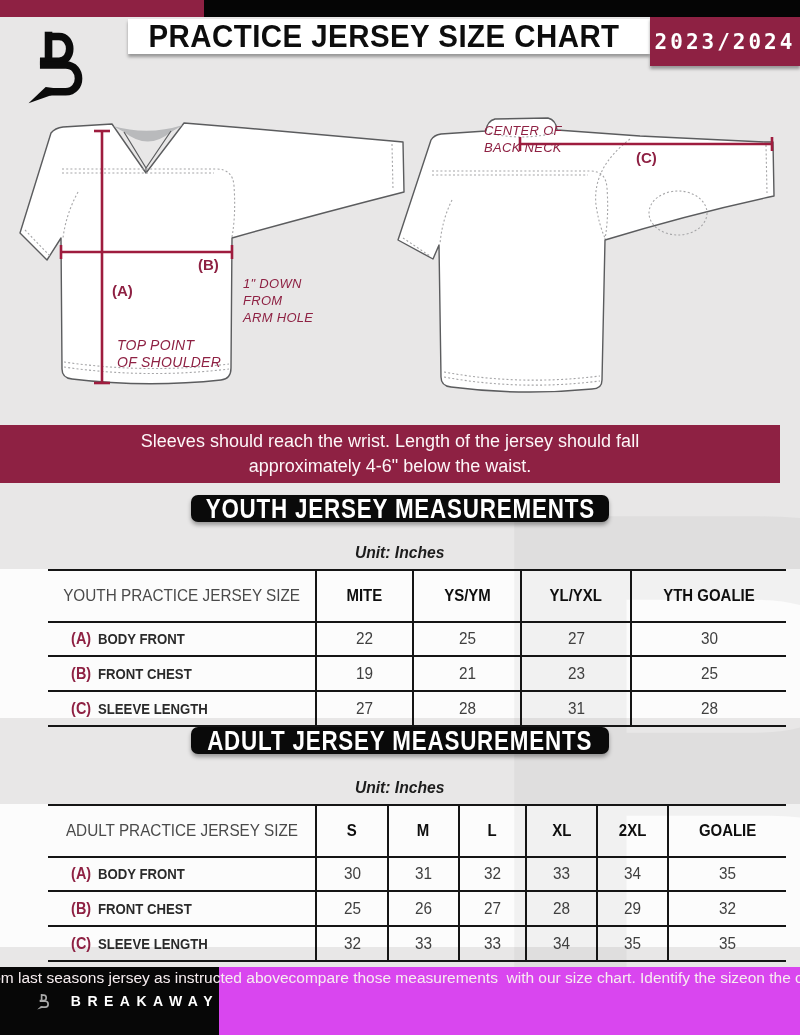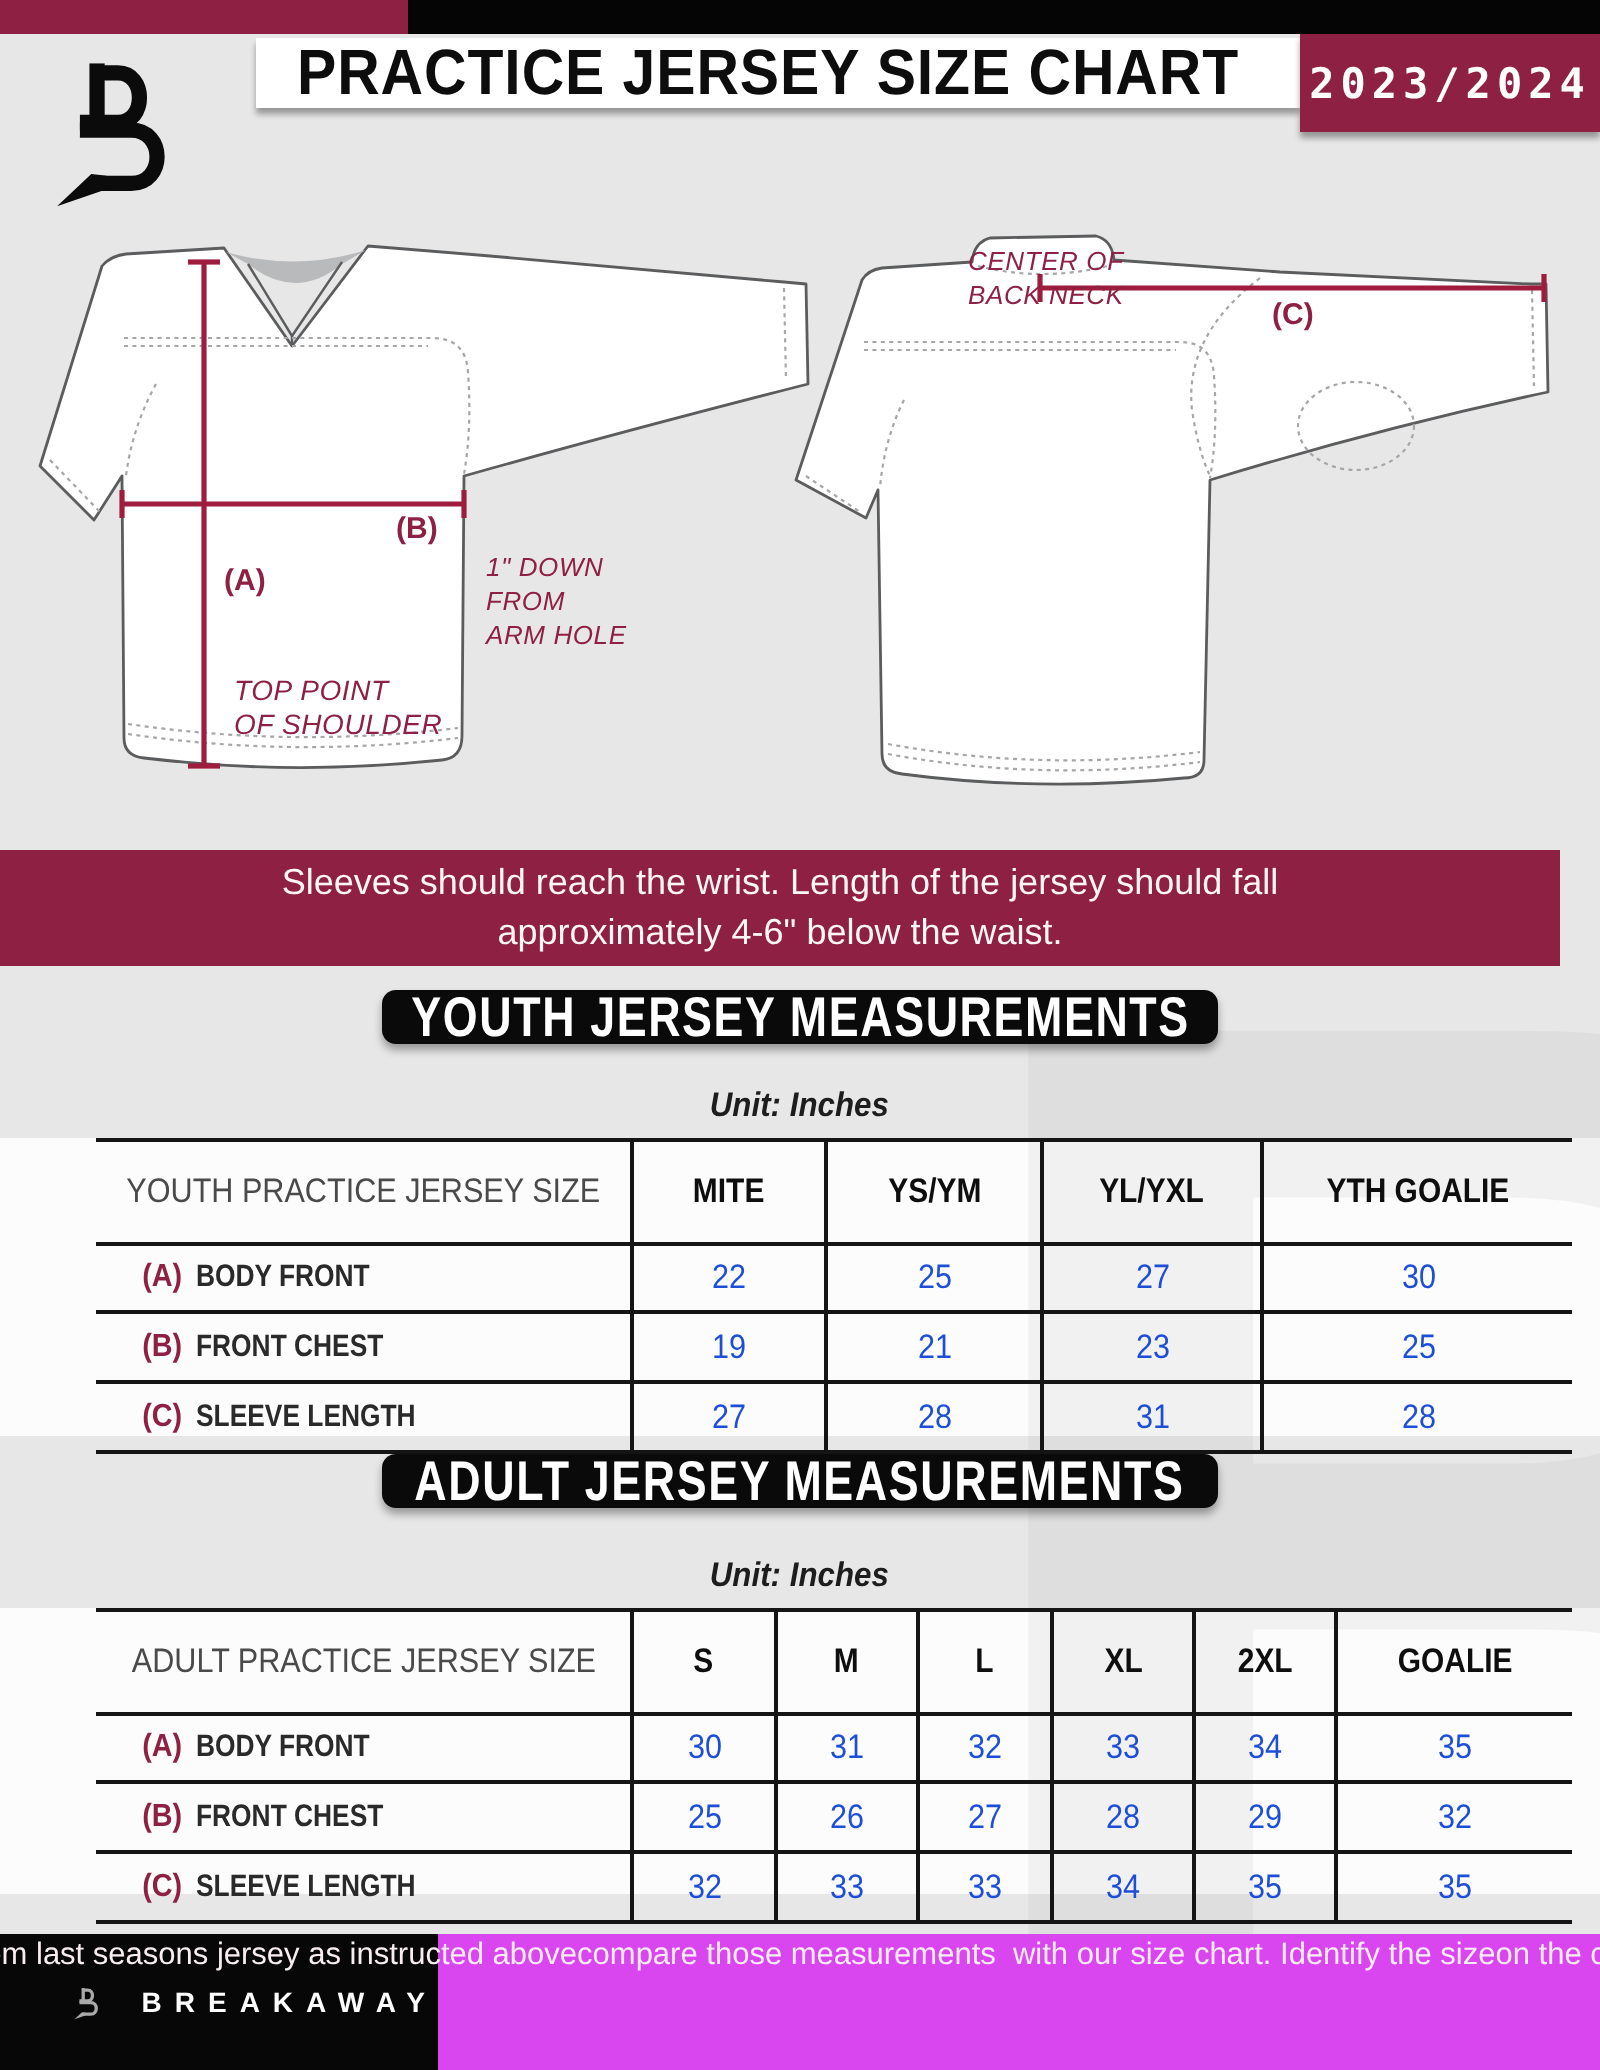--- a/index.html
+++ b/index.html
@@ -64,21 +64,21 @@
   .size-label { font-size:17px; font-weight:normal; color:#4a4a4a; }
   .size-label span { display:inline-block; transform:scaleX(0.9); white-space:nowrap; }
   .col-h { font-size:17px; font-weight:bold; color:#0e0e0e; }
   .col-h span { display:inline-block; transform:scaleX(0.88); white-space:nowrap; }
   .row-label { text-align:left !important; padding-left:22px !important; white-space:nowrap; }
   .row-label .tag { color:#8e2143; font-weight:bold; font-size:16px;
                     display:inline-block; transform:scaleX(0.9); }
   .row-label .lbl { color:#2a2a2a; font-weight:bold; font-size:15.5px;
                     display:inline-block; transform:scaleX(0.85); transform-origin:left center;
                     margin-left:6px; }
-  .val { font-size:17px; color:#1d4ed8; }
+  .val { font-size:17px; color:#404040; }
   .val span { display:inline-block; transform:scaleX(0.9); }
 
   
   .footer-black { left:0; top:967px; width:219px; height:68px; background:#070707;
                   display:flex; align-items:center; padding-left:36px; gap:19px; }
   .footer-brand { color:#fff; font-weight:bold; font-size:14px; letter-spacing:6.5px; white-space:nowrap; }
   .footer-maroon { left:219px; top:967px; width:581px; height:68px; background:#d946ef;
                    display:flex; justify-content:center; padding-left:13px; }
   .footer-maroon div { color:#f7edf0; font-size:15.5px; line-height:21.5px; white-space:pre; }
 

